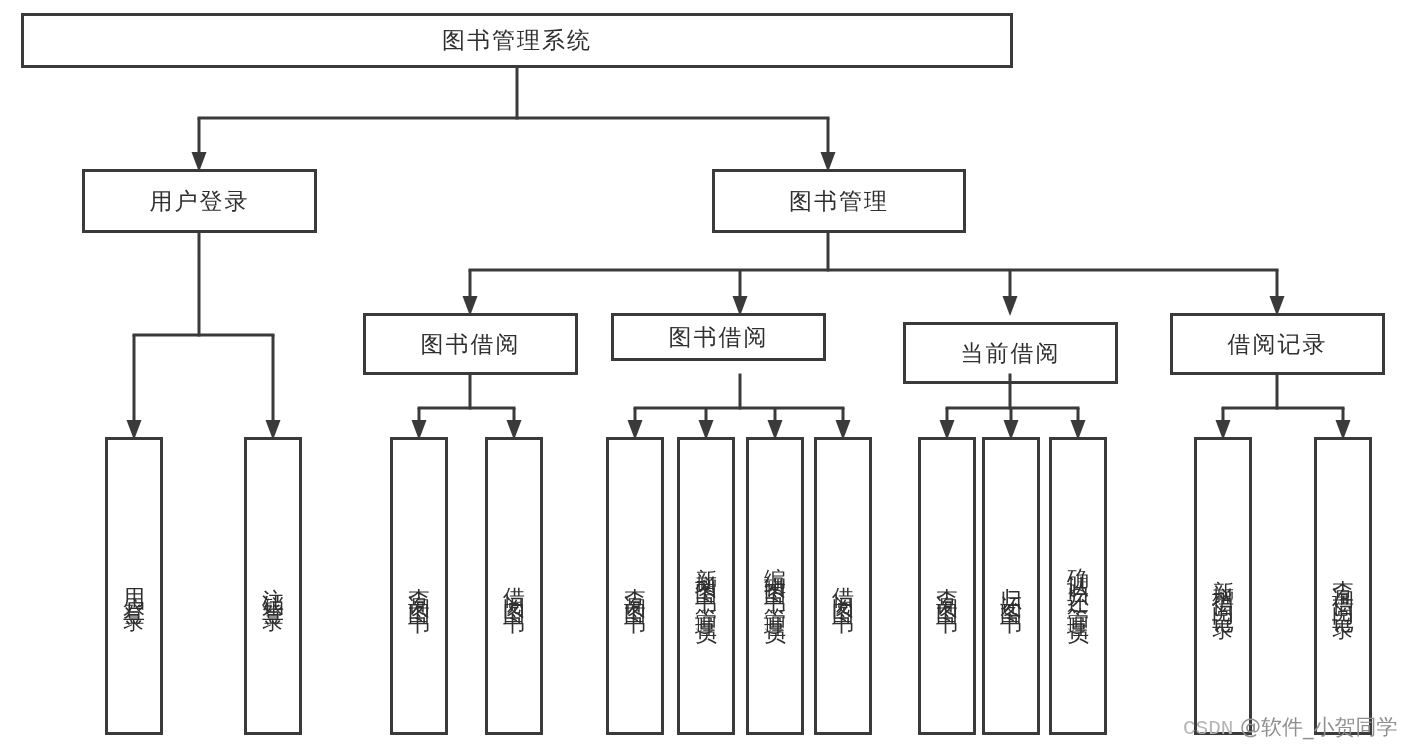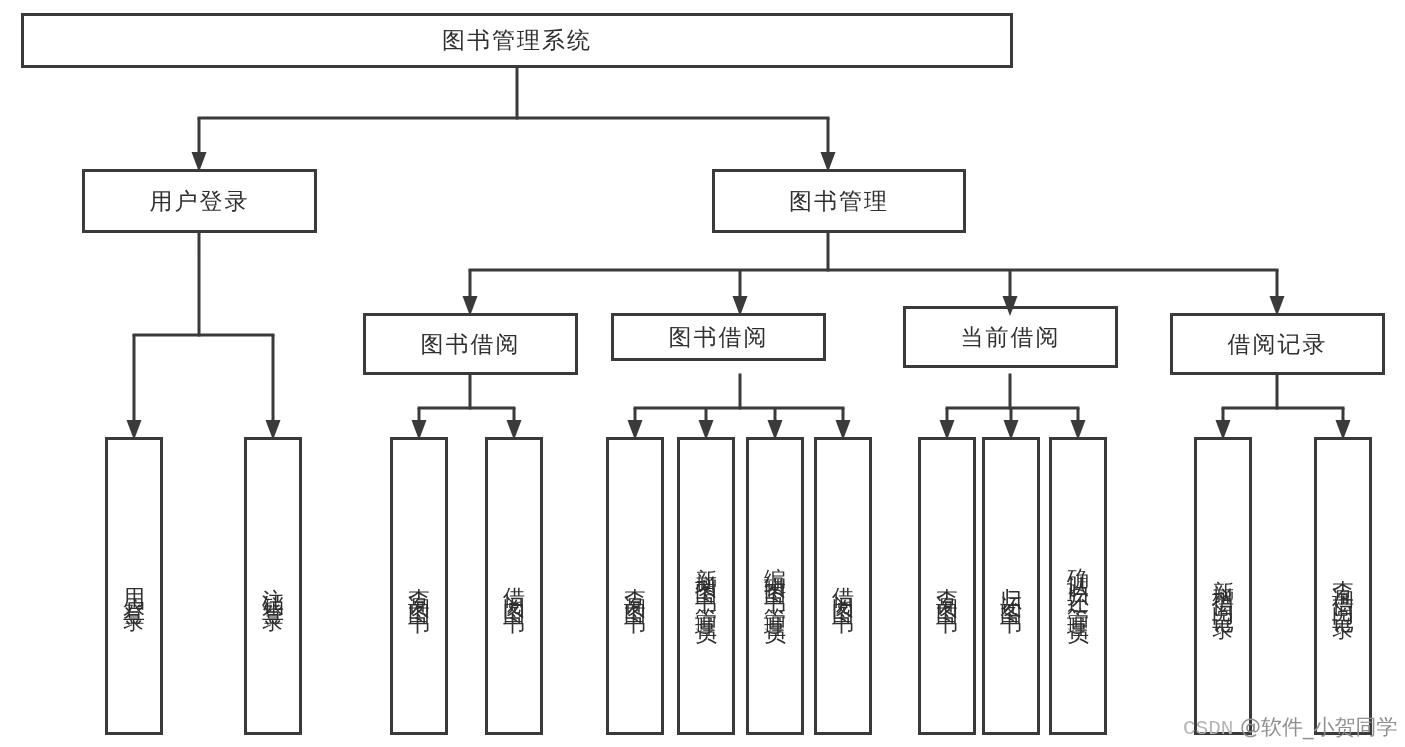--- a/index.html
+++ b/index.html
@@ -130,21 +130,21 @@
   <div class="node h" style="left:712px;top:169px;width:254px;height:64px">
     <span>图书管理</span>
   </div>
 
   <div class="node h" style="left:363px;top:313px;width:215px;height:62px">
     <span>图书借阅</span>
   </div>
   <div class="node h" style="left:611px;top:313px;width:215px;height:48px">
     <span>图书借阅</span>
   </div>
-  <div class="node h" style="left:903px;top:306px;width:215px;height:62px">
+  <div class="node h" style="left:903px;top:322px;width:215px;height:62px">
     <span>当前借阅</span>
   </div>
   <div class="node h" style="left:1170px;top:313px;width:215px;height:62px">
     <span>借阅记录</span>
   </div>
 
   <div class="node v" style="left:105px;top:437px;width:58px;height:298px">
     <span>用户登录</span>
   </div>
   <div class="node v" style="left:244px;top:437px;width:58px;height:298px">

